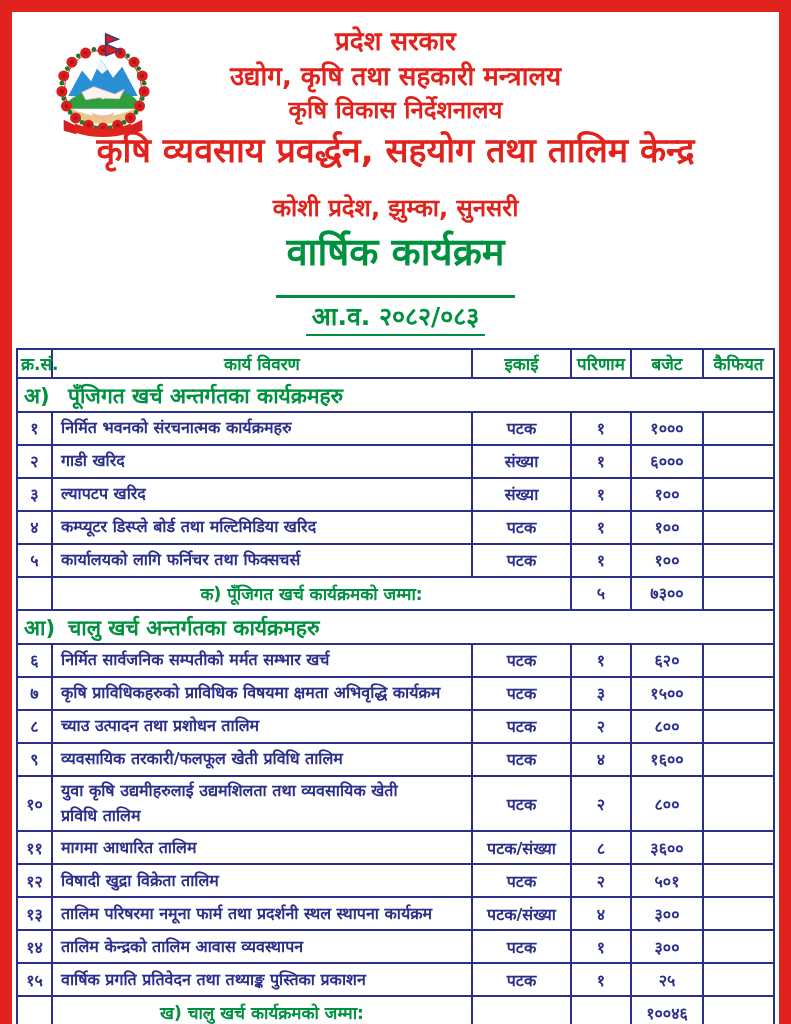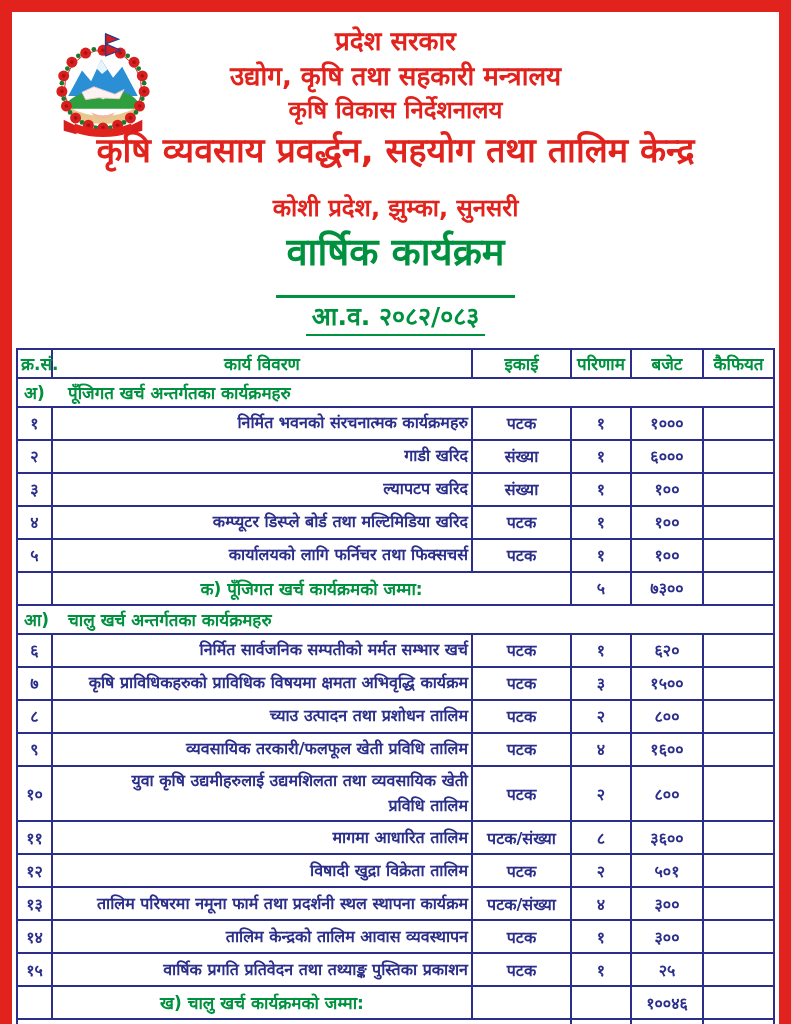--- a/index.html
+++ b/index.html
@@ -73,30 +73,30 @@
     font-weight:bold;
   }
   .program-table td{
     color:var(--navy);
     font-size:16px;
     height:33px;
     text-align:center;
     font-weight:bold;
   }
   td.desc-cell{
-    text-align:right;
-    padding-left:16px;
+    text-align:left;
+    padding-left:8px;
     white-space:pre-line;
     line-height:1.55;
   }
   tr.section-row td{
     color:var(--green);
     text-align:left;
     height:29px;
-    font-size:17px;
+    font-size:21px;
     padding-left:6px;
   }
   tr.section-row .section-marker{
     display:inline-block;
     width:44px;
   }
   td.merged-label{
     color:var(--green);
     text-align:center;
     font-size:17px;

